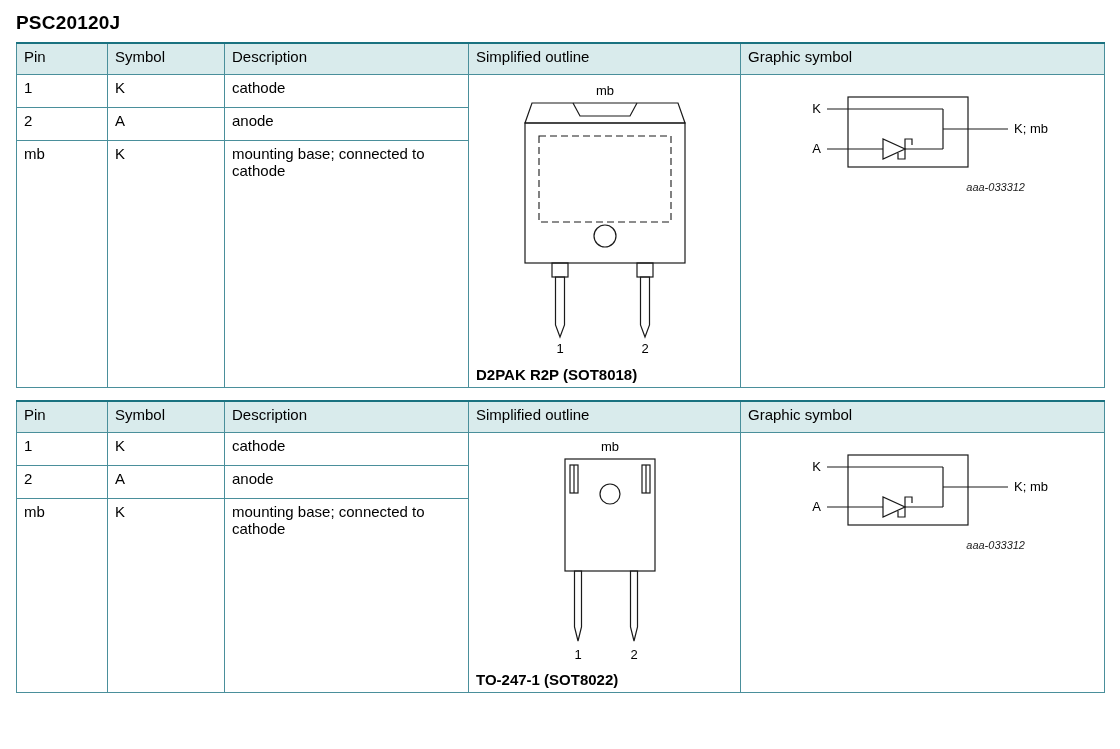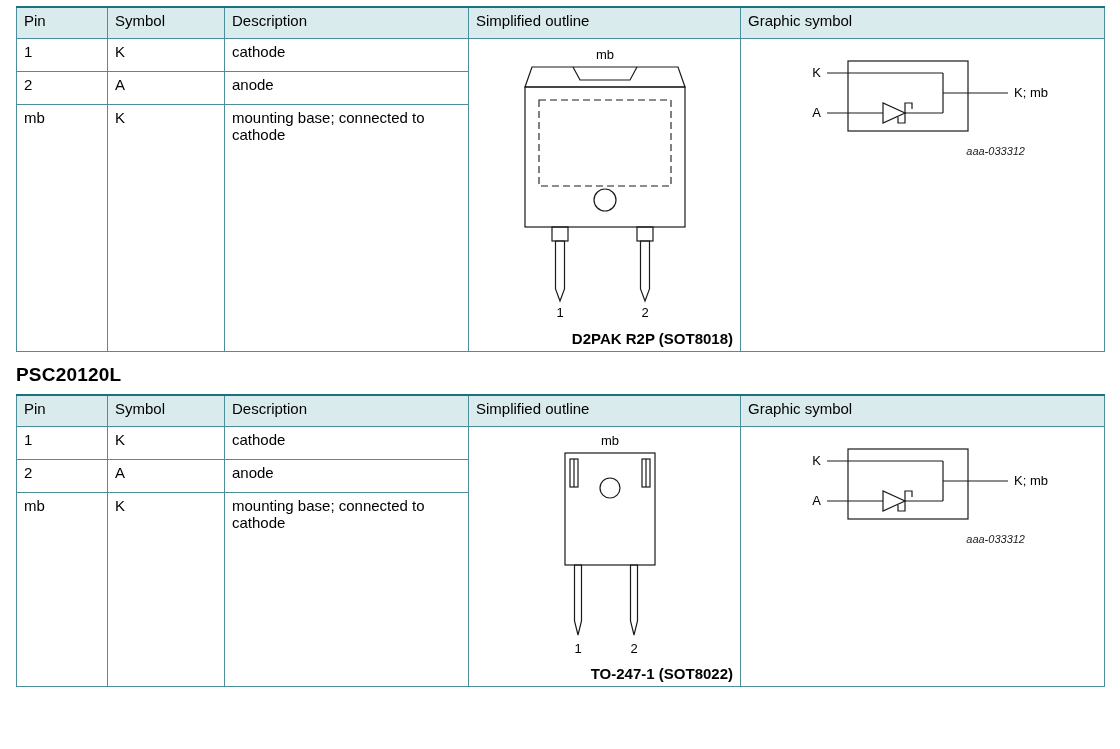--- a/index.html
+++ b/index.html
@@ -48,21 +48,21 @@
     text-align:center;
     padding:4px 2px;
   }
   td.symbol-cell{
     vertical-align:middle;
     text-align:center;
   }
   .outline-caption{
     font-weight:bold;
     font-size:15px;
-    text-align:right;
+    text-align:left;
     margin-top:2px;
   }
   svg{display:block;margin:0 auto;}
   svg text{
     font-family:"Liberation Sans", sans-serif;
     font-size:13px;
     fill:#000000;
   }
   svg text.ref{
     font-style:italic;
@@ -72,20 +72,21 @@
   .shape{fill:none;stroke:var(--line);stroke-width:1.2;}
   .shape-dashed{fill:none;stroke:var(--line);stroke-width:1.1;stroke-dasharray:7 4;}
   .shape-fill{fill:#ffffff;stroke:var(--line);stroke-width:1.2;}
 </style>
 </head>
 <body>
 
 <div class="page">
 
   <section>
+    <h1 class="section-title">PSC20120J</h1>
 
     <table class="pinning">
       <colgroup>
         <col style="width:91px">
           <col style="width:117px">
           <col style="width:244px">
           <col style="width:272px">
           <col style="width:364px">
       </colgroup>
       <thead>
@@ -144,21 +145,20 @@
         <tr>
           <td>mb</td>
           <td>K</td>
           <td>mounting base; connected to cathode</td>
         </tr>
       </tbody>
     </table>
   </section>
 
   <section>
-    <h1 class="section-title">PSC20120L</h1>
 
     <table class="pinning">
       <colgroup>
         <col style="width:91px">
           <col style="width:117px">
           <col style="width:244px">
           <col style="width:272px">
           <col style="width:364px">
       </colgroup>
       <thead>

